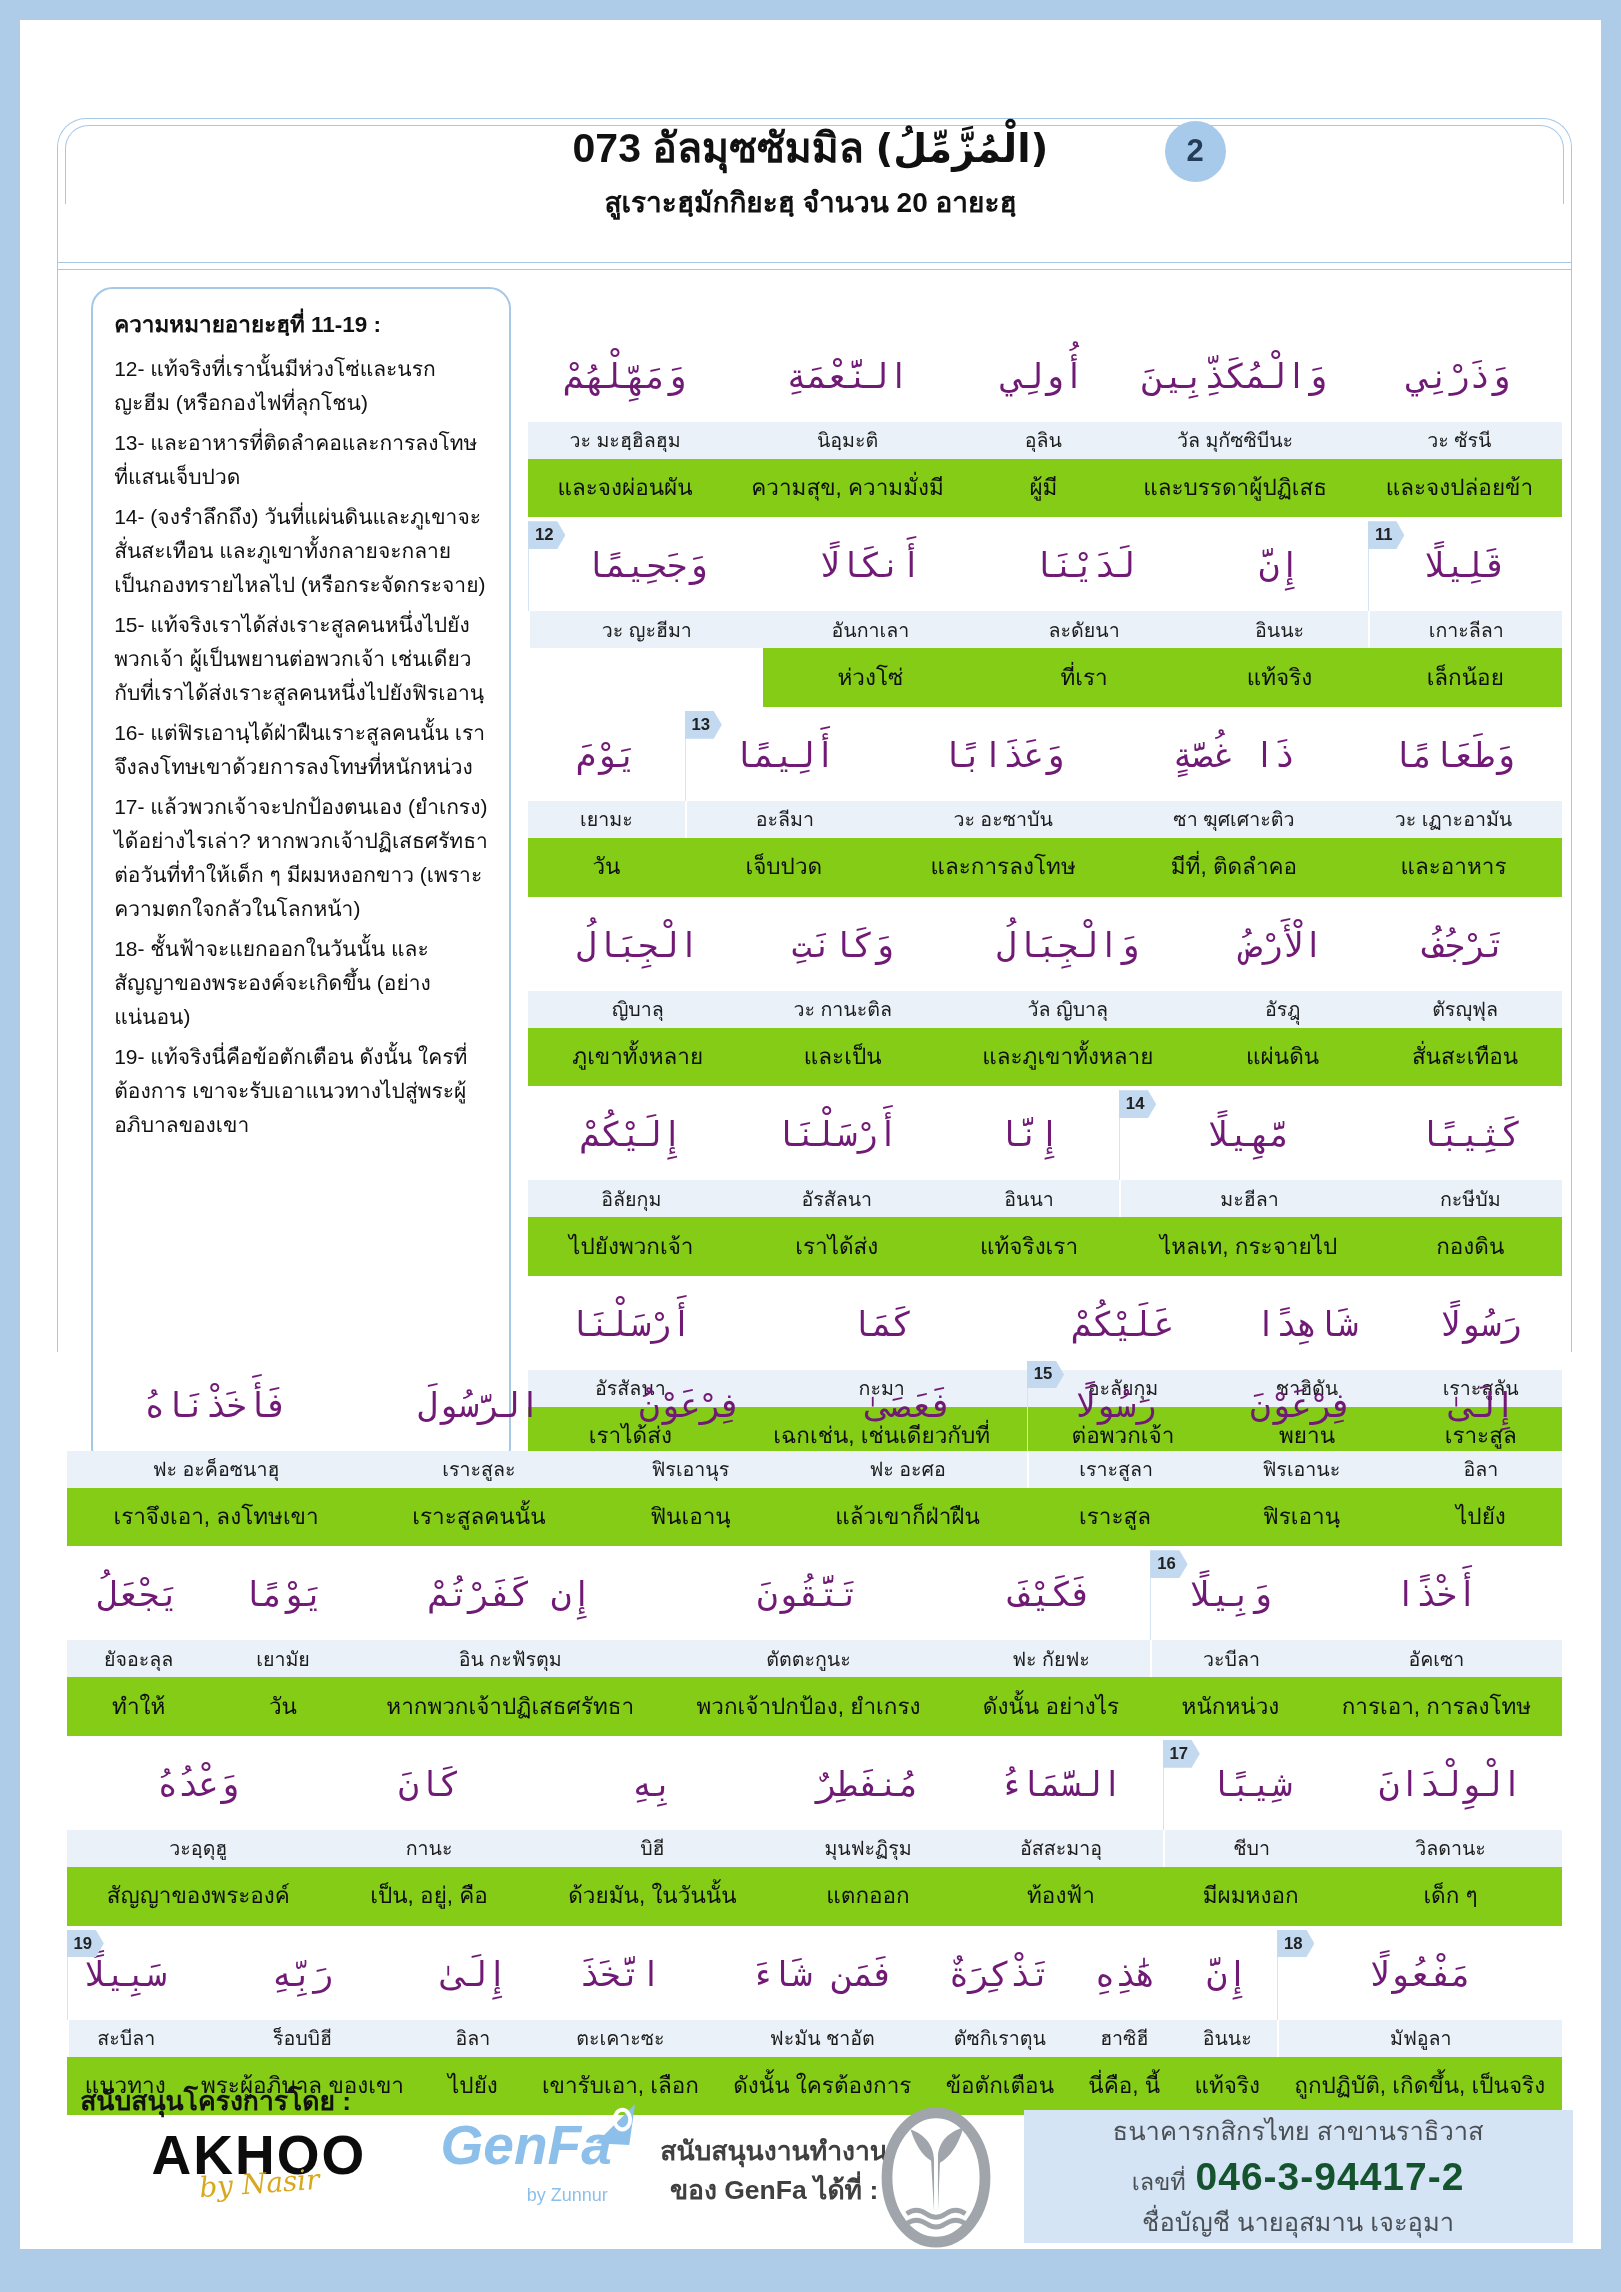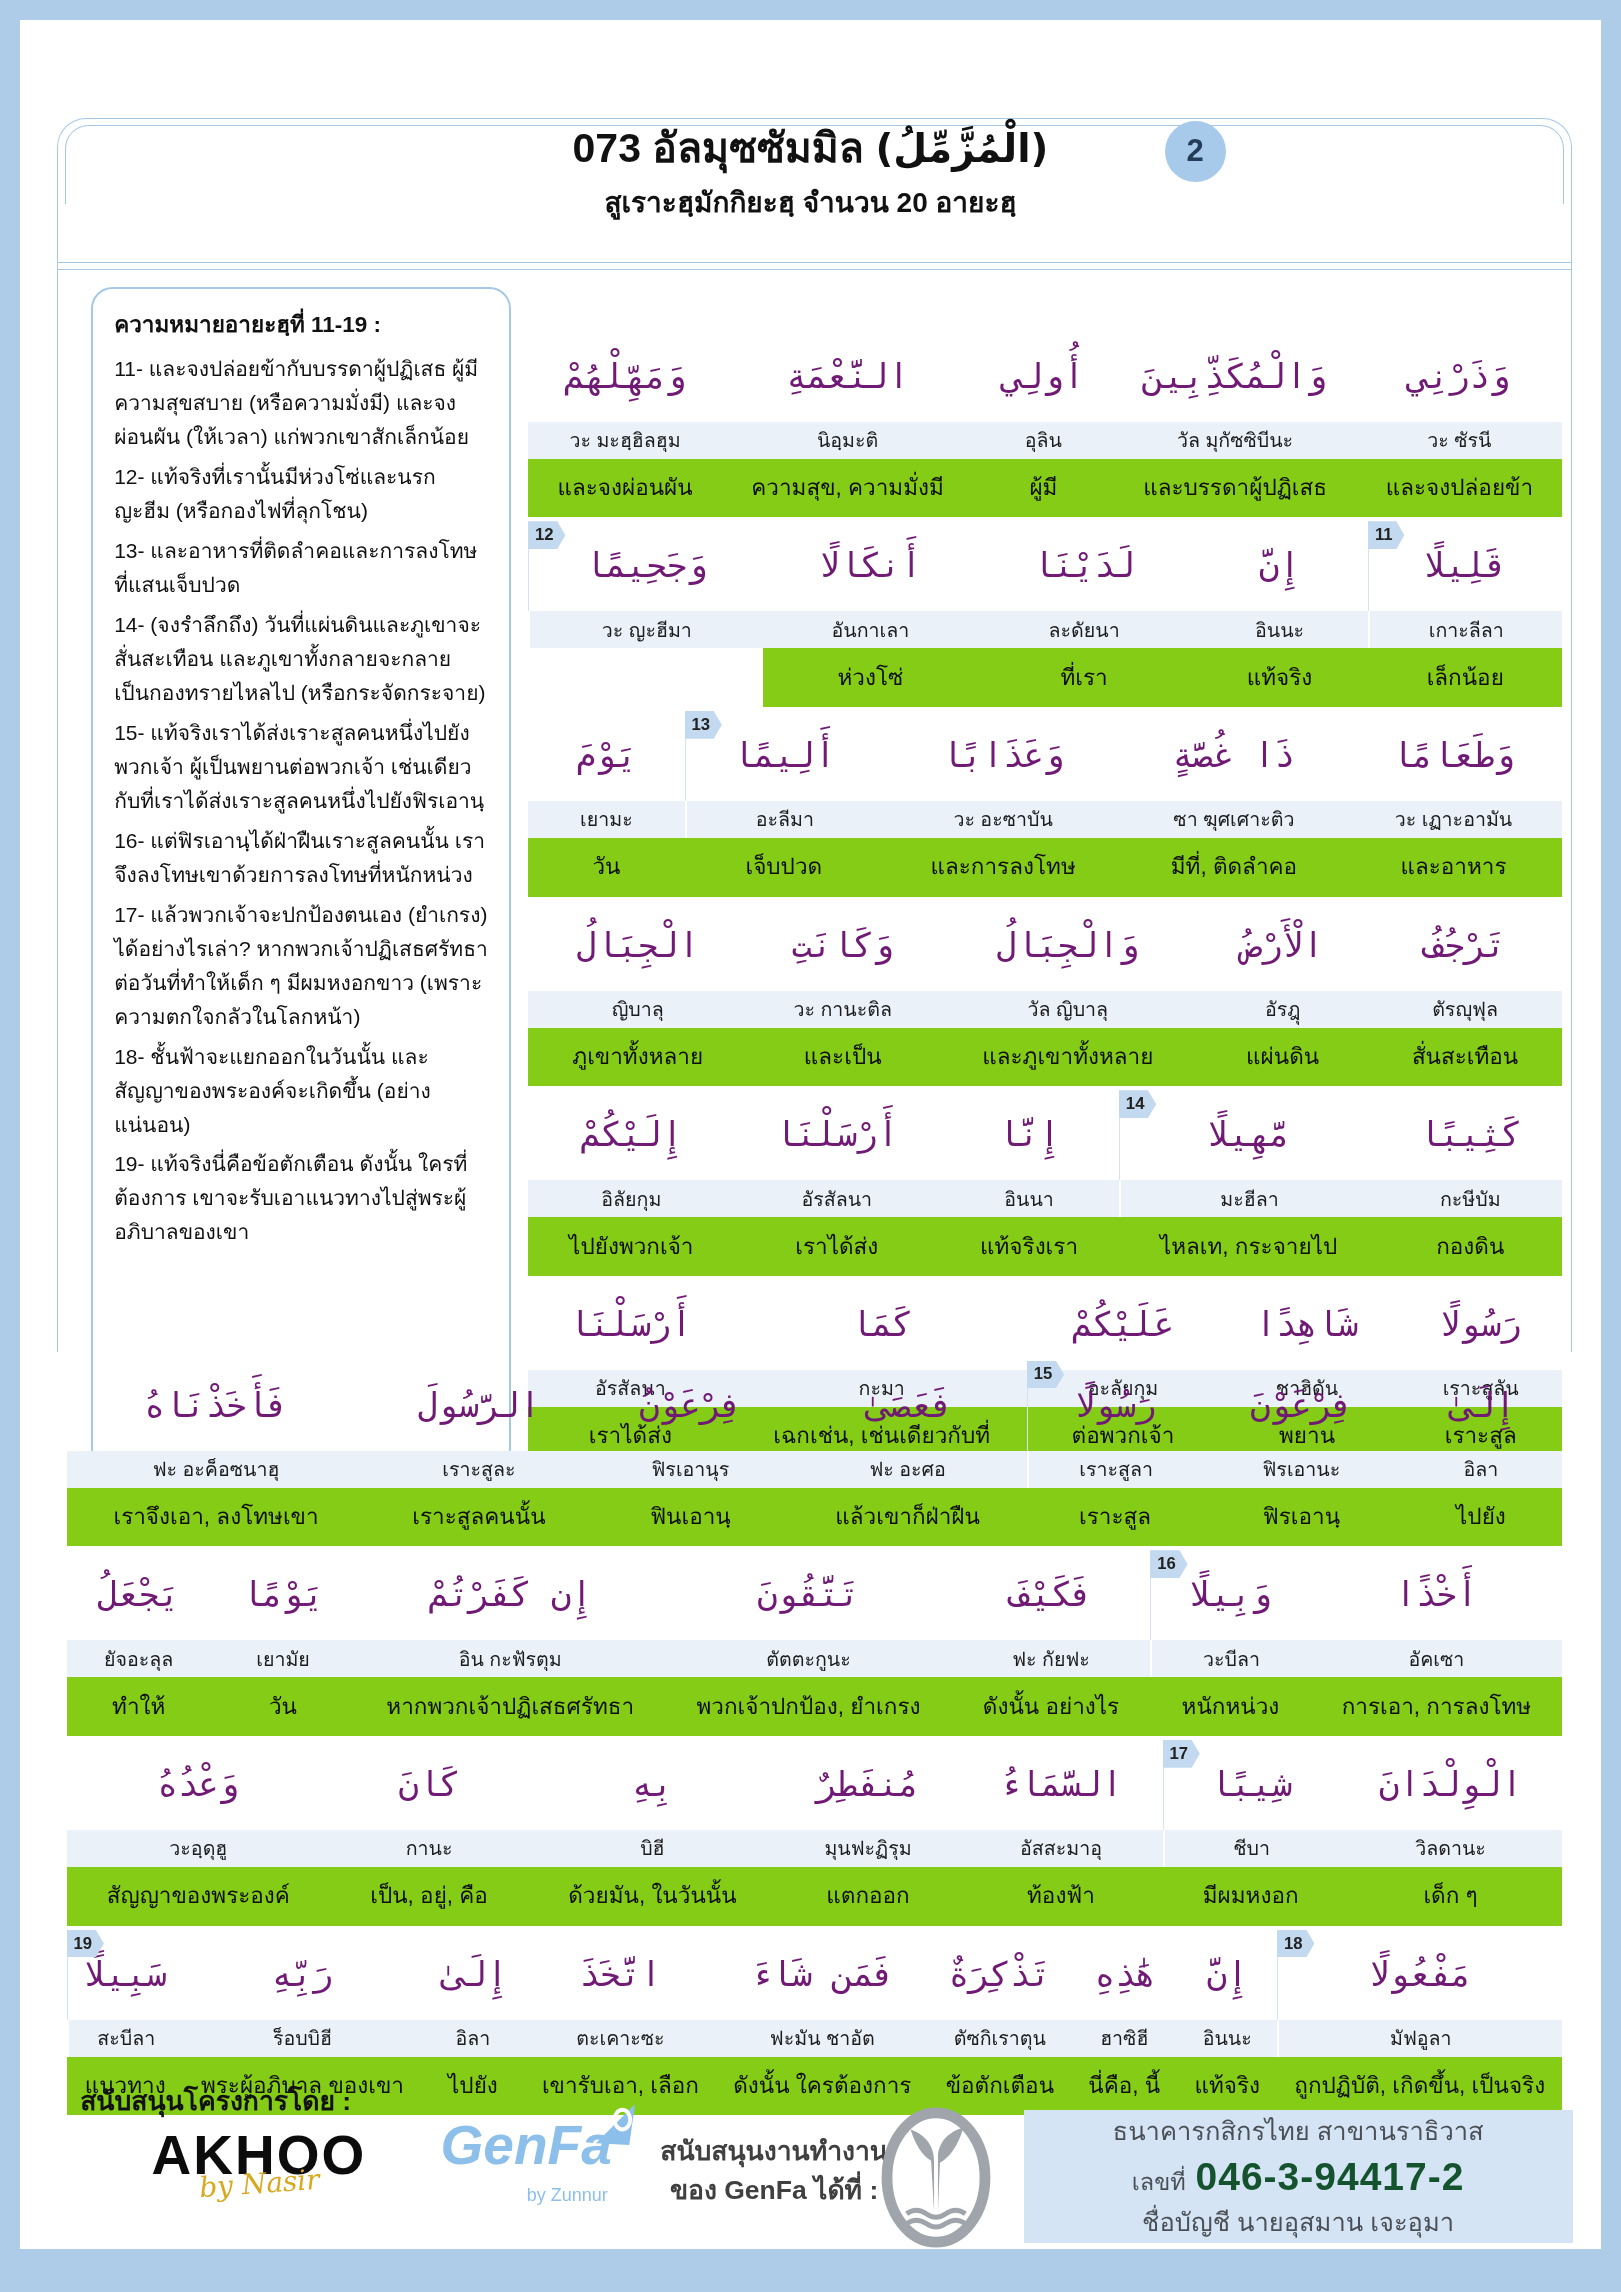--- a/index.html
+++ b/index.html
@@ -117,21 +117,20 @@
       <span class="ar" dir="ltr">(الْمُزَّمِّلُ)</span>
     </div>
     <div class="subtitle">สูเราะฮฺมักกิยะฮฺ จำนวน 20 อายะฮฺ</div>
   </div>
   <div class="circle2">2</div>
 
   <div class="main">
     <div class="sidebar">
       <p class="sb-title">ความหมายอายะฮฺที่ 11-19 :</p>
       <div id="sb-items">
-          <p class="sb-item">11-  และจงปล่อยข้ากับบรรดาผู้ปฏิเสธ ผู้มีความสุขสบาย (หรือความมั่งมี) และจงผ่อนผัน (ให้เวลา) แก่พวกเขาสักเล็กน้อย</p>
           <p class="sb-item">12-  แท้จริงที่เรานั้นมีห่วงโซ่และนรกญะฮีม (หรือกองไฟที่ลุกโชน)</p>
           <p class="sb-item">13-  และอาหารที่ติดลำคอและการลงโทษที่แสนเจ็บปวด</p>
           <p class="sb-item">14-  (จงรำลึกถึง) วันที่แผ่นดินและภูเขาจะสั่นสะเทือน และภูเขาทั้งกลายจะกลายเป็นกองทรายไหลไป (หรือกระจัดกระจาย)</p>
           <p class="sb-item">15-  แท้จริงเราได้ส่งเราะสูลคนหนึ่งไปยังพวกเจ้า ผู้เป็นพยานต่อพวกเจ้า เช่นเดียวกับที่เราได้ส่งเราะสูลคนหนึ่งไปยังฟิรเอานฺ</p>
           <p class="sb-item">16-  แต่ฟิรเอานฺได้ฝ่าฝืนเราะสูลคนนั้น เราจึงลงโทษเขาด้วยการลงโทษที่หนักหน่วง</p>
           <p class="sb-item">17-  แล้วพวกเจ้าจะปกป้องตนเอง (ยำเกรง) ได้อย่างไรเล่า? หากพวกเจ้าปฏิเสธศรัทธาต่อวันที่ทำให้เด็ก ๆ มีผมหงอกขาว (เพราะความตกใจกลัวในโลกหน้า)</p>
           <p class="sb-item">18- ชั้นฟ้าจะแยกออกในวันนั้น และสัญญาของพระองค์จะเกิดขึ้น (อย่างแน่นอน)</p>
           <p class="sb-item">19-  แท้จริงนี่คือข้อตักเตือน ดังนั้น ใครที่ต้องการ เขาจะรับเอาแนวทางไปสู่พระผู้อภิบาลของเขา</p>
         </div>
     </div>

